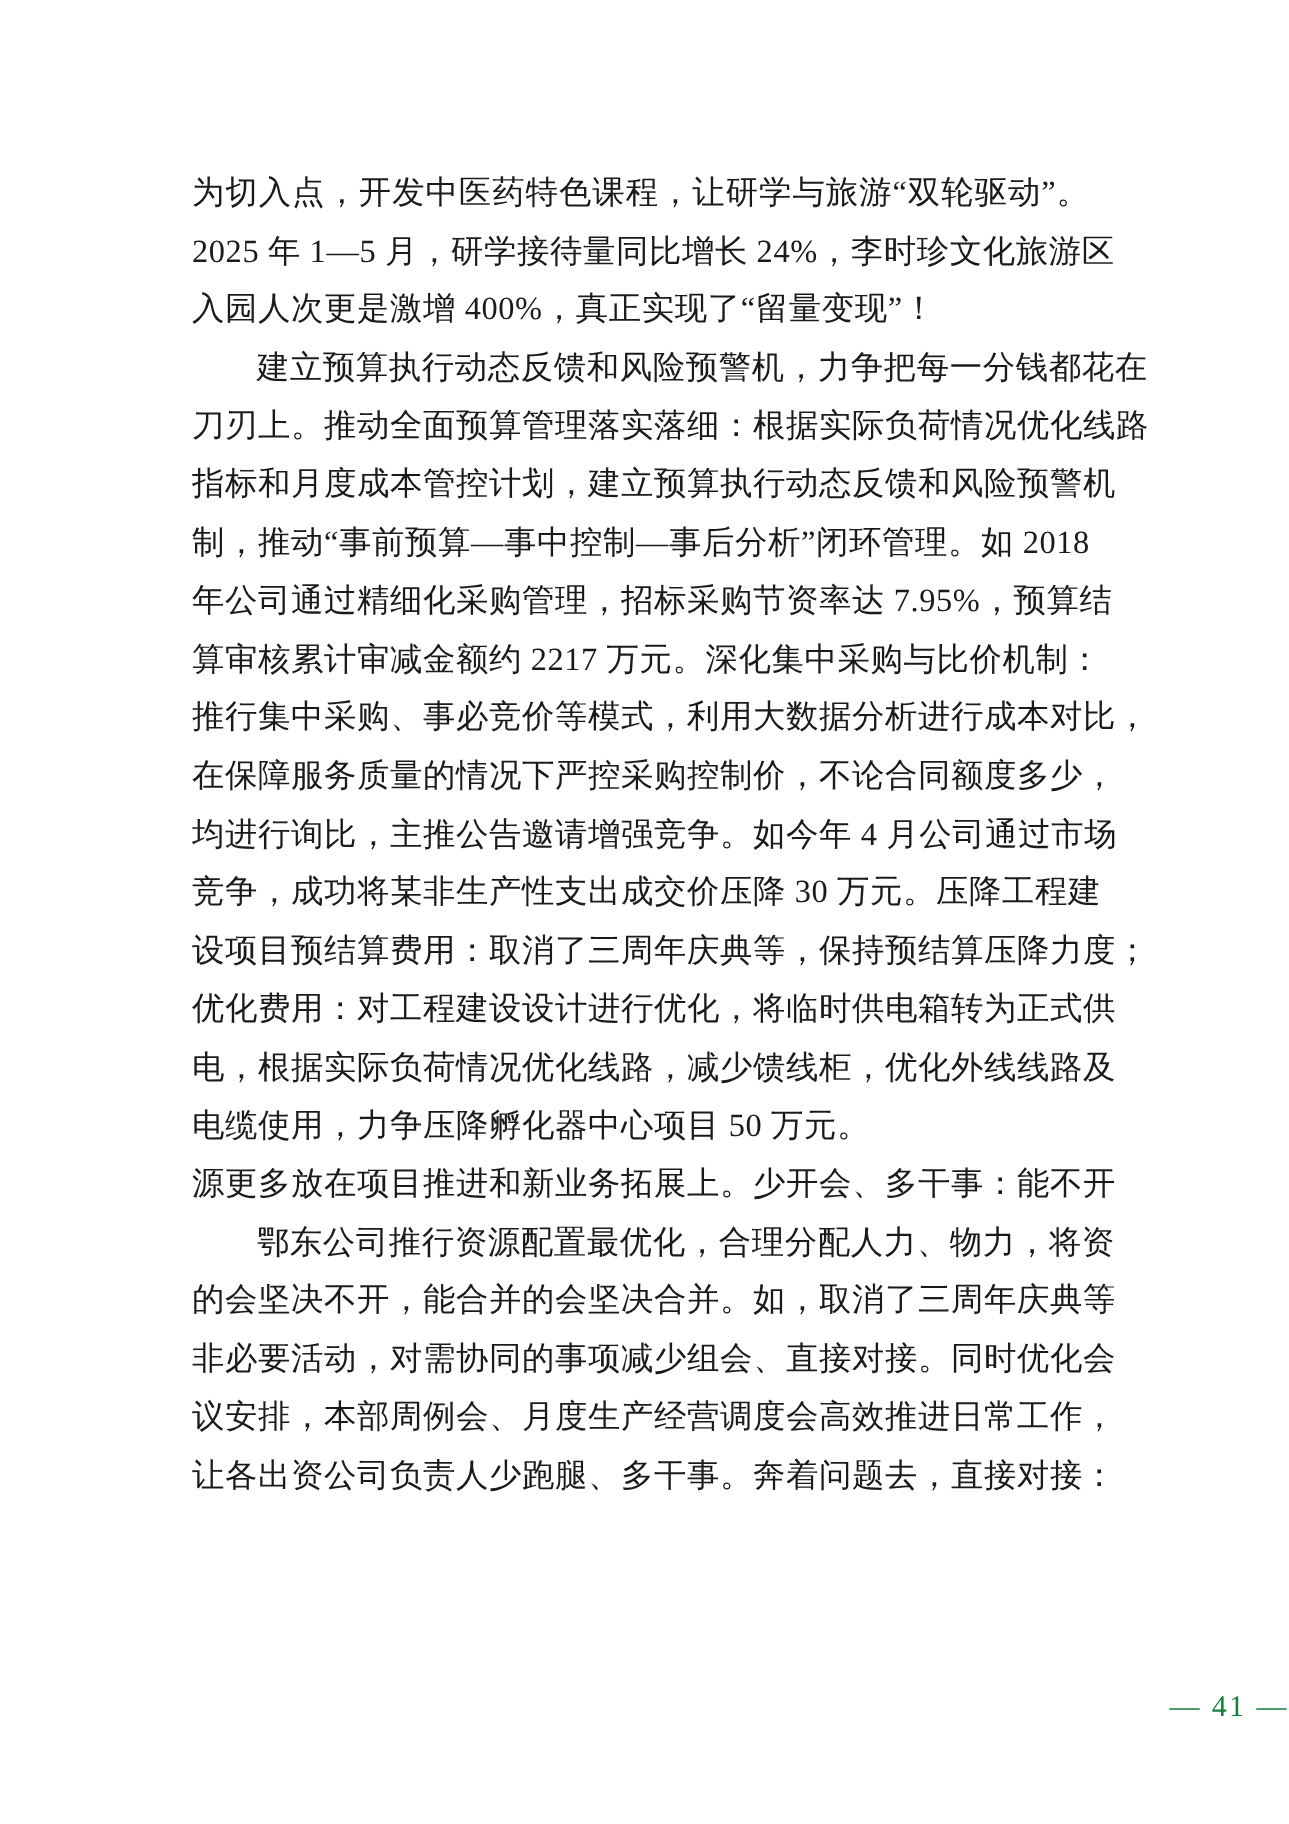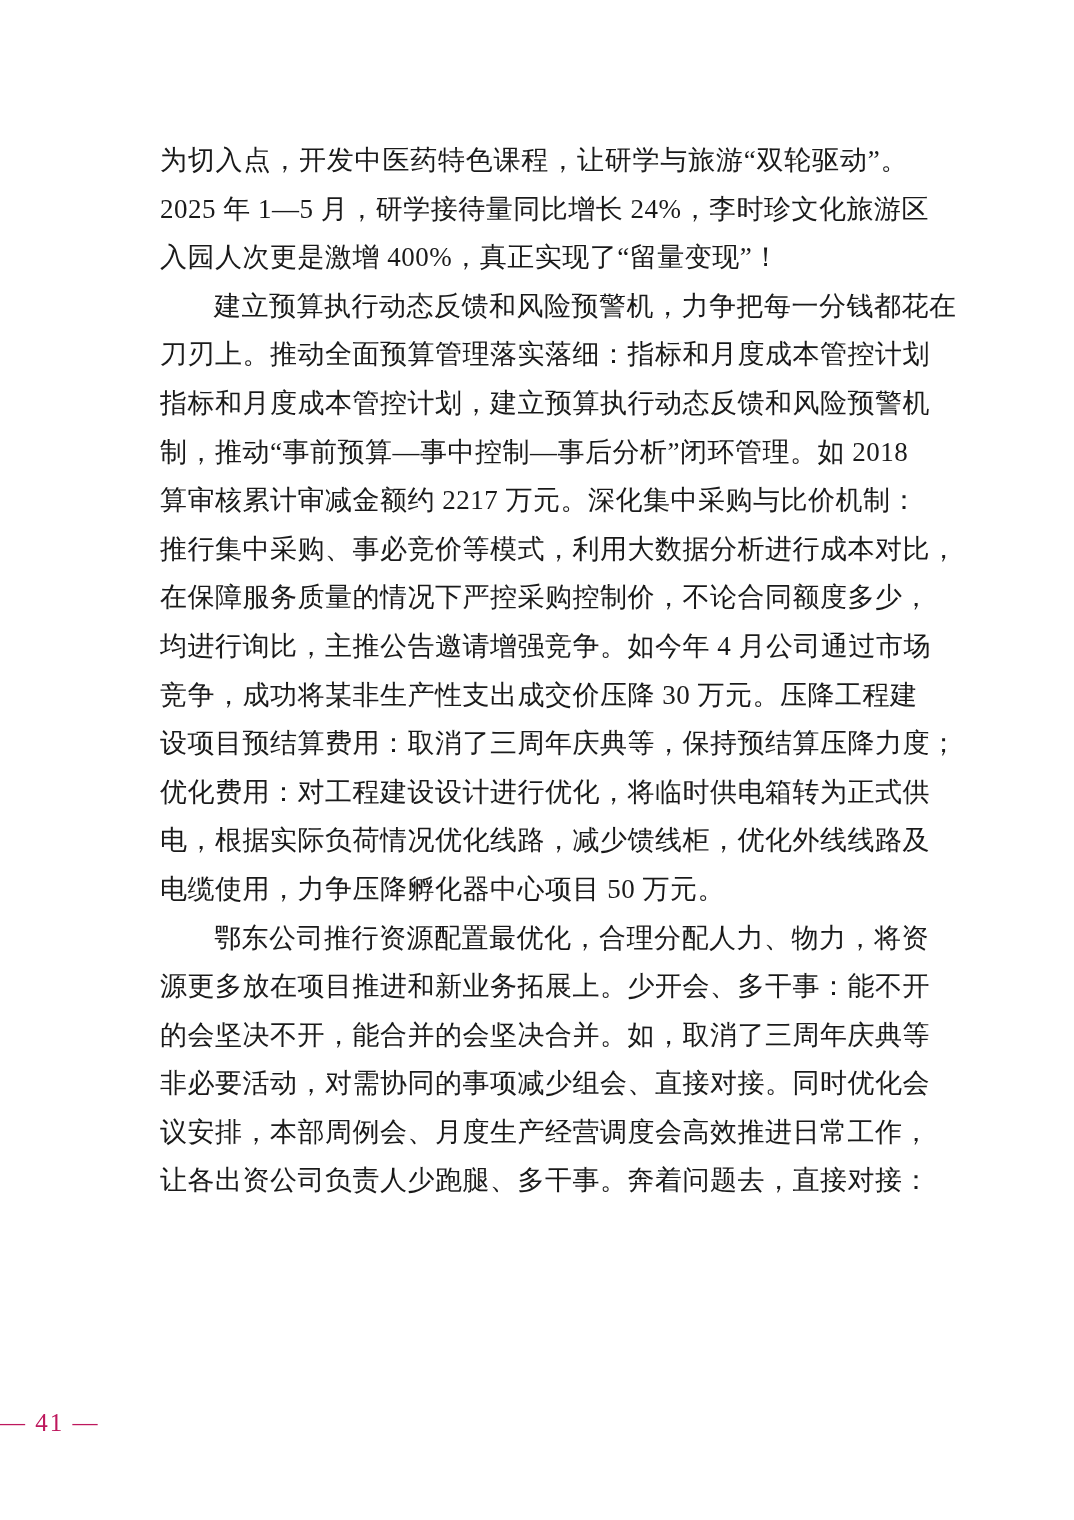--- a/index.html
+++ b/index.html
@@ -36,48 +36,49 @@
     text-align-last: justify;
   }
   .line.indent {
     text-indent: 54px; 
   }
   .page-footer {
     position: absolute;
     left: 0;
     right: 0;
     top: 1409px;
-    text-align: left;
+    text-align: right;
     font-size: 25px;
-    color: #be185d;
+    color: #15803d;
     letter-spacing: 2px;
   }
 </style>
 </head>
 <body>
 
 <div class="page">
   <div class="text-block">
       <div class="line full">为切入点，开发中医药特色课程，让研学与旅游“双轮驱动”。</div>
       <div class="line full">2025 年 1—5 月，研学接待量同比增长 24%，李时珍文化旅游区</div>
       <div class="line">入园人次更是激增 400%，真正实现了“留量变现”！</div>
       <div class="line full indent">建立预算执行动态反馈和风险预警机，力争把每一分钱都花在</div>
-      <div class="line full">刀刃上。推动全面预算管理落实落细：指标和月度成本管控计划</div>
+      <div class="line full">刀刃上。推动全面预算管理落实落细：根据实际负荷情况优化线路</div>
       <div class="line full">指标和月度成本管控计划，建立预算执行动态反馈和风险预警机</div>
       <div class="line full">制，推动“事前预算—事中控制—事后分析”闭环管理。如 2018</div>
+      <div class="line full">年公司通过精细化采购管理，招标采购节资率达 7.95%，预算结</div>
       <div class="line full">算审核累计审减金额约 2217 万元。深化集中采购与比价机制：</div>
       <div class="line full">推行集中采购、事必竞价等模式，利用大数据分析进行成本对比，</div>
       <div class="line full">在保障服务质量的情况下严控采购控制价，不论合同额度多少，</div>
       <div class="line full">均进行询比，主推公告邀请增强竞争。如今年 4 月公司通过市场</div>
       <div class="line full">竞争，成功将某非生产性支出成交价压降 30 万元。压降工程建</div>
       <div class="line full">设项目预结算费用：取消了三周年庆典等，保持预结算压降力度；</div>
       <div class="line full">优化费用：对工程建设设计进行优化，将临时供电箱转为正式供</div>
       <div class="line full">电，根据实际负荷情况优化线路，减少馈线柜，优化外线线路及</div>
       <div class="line">电缆使用，力争压降孵化器中心项目 50 万元。</div>
+      <div class="line full">源更多放在项目推进和新业务拓展上。少开会、多干事：能不开</div>
       <div class="line full indent">鄂东公司推行资源配置最优化，合理分配人力、物力，将资</div>
-      <div class="line full">源更多放在项目推进和新业务拓展上。少开会、多干事：能不开</div>
       <div class="line full">的会坚决不开，能合并的会坚决合并。如，取消了三周年庆典等</div>
       <div class="line full">非必要活动，对需协同的事项减少组会、直接对接。同时优化会</div>
       <div class="line full">议安排，本部周例会、月度生产经营调度会高效推进日常工作，</div>
       <div class="line full">让各出资公司负责人少跑腿、多干事。奔着问题去，直接对接：</div>
     </div>
   <div class="page-footer">— 41 —</div>
 </div>
 
 </body></html>

